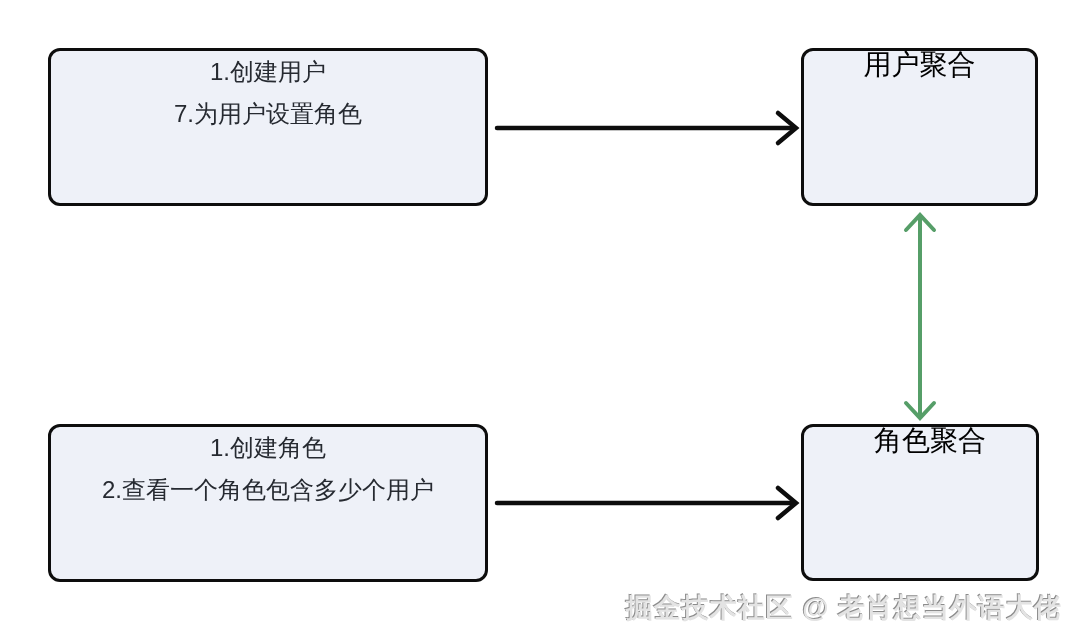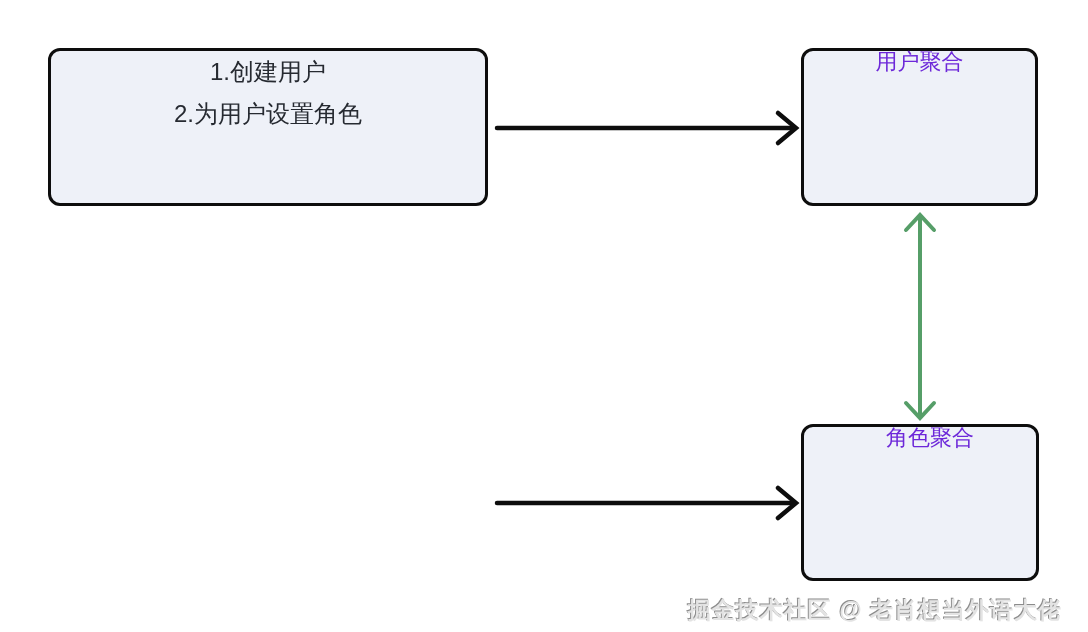--- a/index.html
+++ b/index.html
@@ -27,61 +27,65 @@
     justify-content: flex-start;
     text-align: center;
   }
   .node .line {
     color: #262a31;
     font-size: 24px;
     line-height: 42px;
     white-space: nowrap;
   }
   .node .label {
-    color: #6d28d9;
-    font-size: 22px;
+    color: #000000;
+    font-size: 28px;
     line-height: 1;
     white-space: nowrap;
   }
   #node-user-ops  { left: 48px;  top: 48px;  width: 440px; height: 158px; }
   #node-user-agg  { left: 801px; top: 48px;  width: 237px; height: 158px; }
   #node-role-ops  { left: 48px;  top: 424px; width: 440px; height: 158px; }
   #node-role-agg  { left: 801px; top: 424px; width: 238px; height: 157px; padding-left: 20px; }
   svg.edges {
     position: absolute;
     left: 0;
     top: 0;
     pointer-events: none;
   }
   .watermark {
     position: absolute;
     right: 26px;
     bottom: 6px;
-    font-size: 23px;
+    font-size: 27px;
     font-weight: bold;
     letter-spacing: 1px;
     color: #e3e3e3;
     text-shadow: -1px -1px 0 #8c8c8c, 1px 1px 0 #ffffff;
     white-space: nowrap;
   }
 </style>
 </head>
 <body>
 
 <div class="canvas">
 
   <div class="node" id="node-user-ops">
     <div class="line">1.创建用户</div>
-    <div class="line">2.为用户设置角色</div>
+    <div class="line">7.为用户设置角色</div>
   </div>
 
   <div class="node" id="node-user-agg">
     <div class="label">用户聚合</div>
   </div>
 
+  <div class="node" id="node-role-ops">
+    <div class="line">1.创建角色</div>
+    <div class="line">2.查看一个角色包含多少个用户</div>
+  </div>
 
   <div class="node" id="node-role-agg">
     <div class="label">角色聚合</div>
   </div>
 
   <svg class="edges" width="1088" height="632" viewBox="0 0 1088 632">
 
     <g fill="none" stroke-width="4.5" stroke-linecap="round" stroke-linejoin="miter" stroke="#0d0d0d">
       <line x1="497" y1="128" x2="792" y2="128"></line>
       <polyline points="778,113 796,128 778,143"></polyline>

